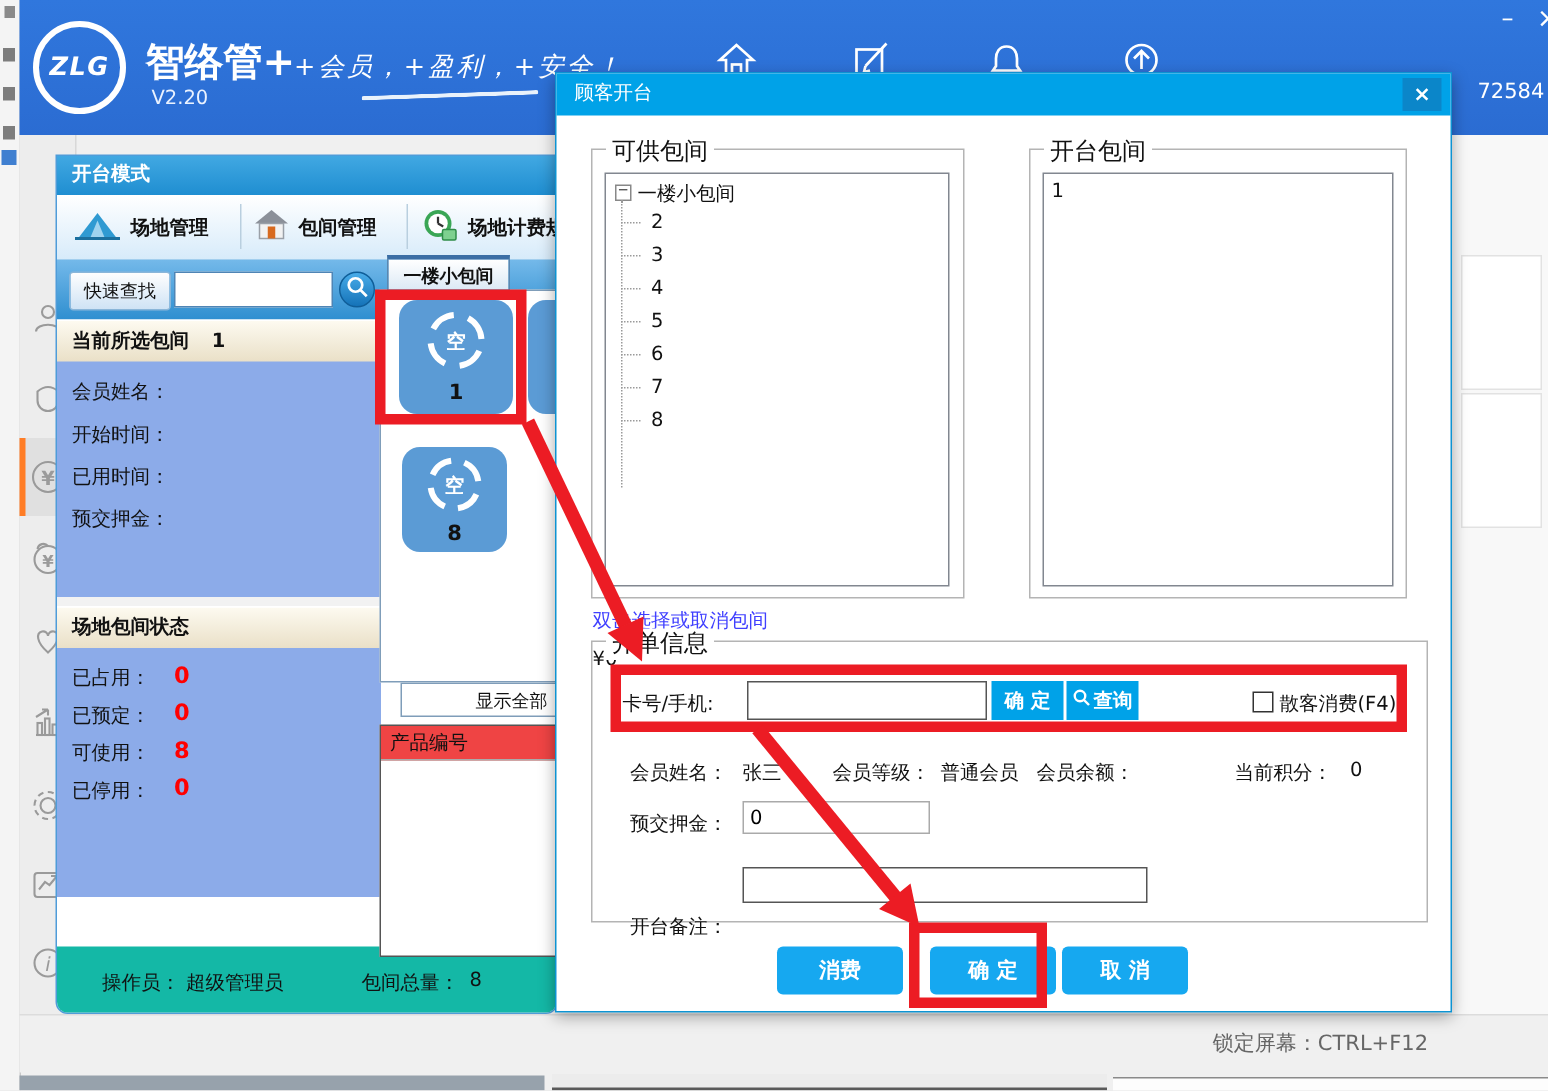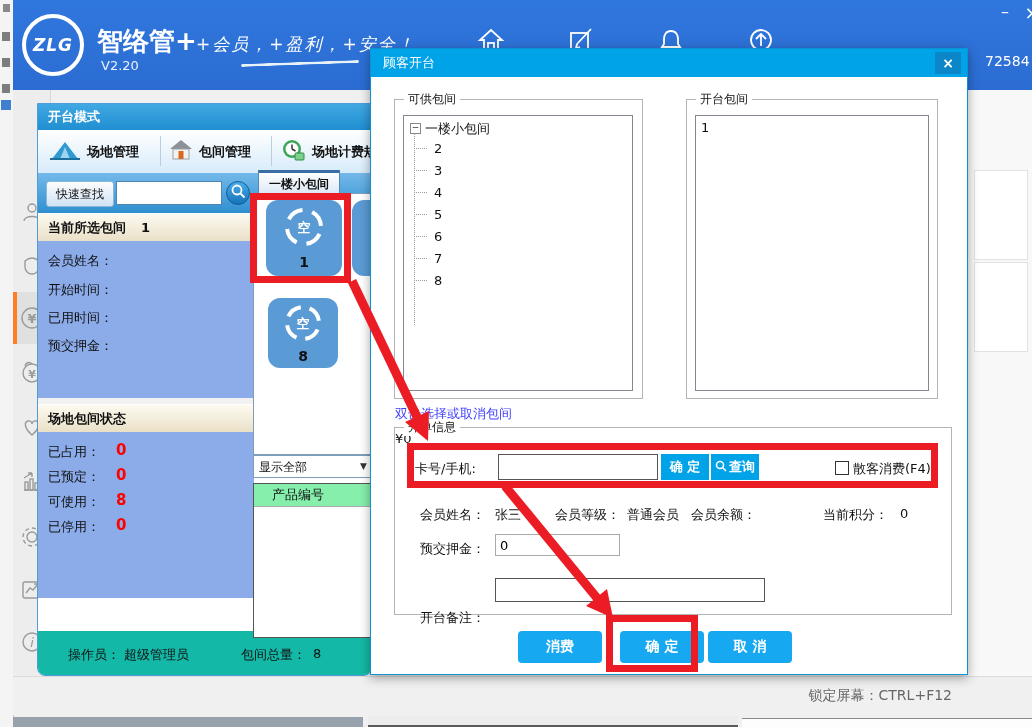--- a/index.html
+++ b/index.html
@@ -16,21 +16,21 @@
   
   #lpanel{left:37px;top:103px;width:335px;height:573px;background:#fff;border:1px solid #4f9cd9;border-radius:0 0 8px 8px;box-sizing:border-box;overflow:hidden;}
   .beige{background:linear-gradient(#fdfaf0,#e9dfc6);border-bottom:1px solid #cfc3a0;border-top:1px solid #fff;}
   .bluearea{background:#8cabe9;}
   .redv{color:#f00;font-weight:bold;font-size:15px;}
   
   .tile{background:#5b9bd5;border-radius:12px;}
   
   #dlg{left:370px;top:48px;width:598px;height:627px;background:#fff;border:1px solid #0d93d2;box-shadow:0 3px 10px rgba(0,0,0,.35);box-sizing:border-box;z-index:10;}
   .gb{border:1px solid #b4b4b4;}
-  .gblbl{position:absolute;top:-9px;left:9px;background:#fff;padding:0 4px;font-size:12px;color:#111;}
+  .gblbl{position:absolute;top:-9px;left:9px;background:#fff;padding:0 4px;font-size:16px;color:#111;}
   .sunken{border:1px solid #828790;background:#fff;box-sizing:border-box;}
   .bluebtn{background:#00a2e8;color:#fff;font-size:13px;font-weight:bold;display:flex;align-items:center;justify-content:center;cursor:pointer;}
   .bigbtn{background:#16a8f0;color:#fff;font-size:14px;font-weight:bold;border-radius:4px;display:flex;align-items:center;justify-content:center;cursor:pointer;}
   input{font-family:"DejaVu Sans",sans-serif;}
   .fld{border:1px solid #555;box-sizing:border-box;font-size:13px;padding:2px 4px;background:#fff;}
   
   .ann{border:7px solid #ec1c24;box-sizing:border-box;z-index:20;pointer-events:none;}
   #ovl{left:0;top:0;width:1032px;height:727px;z-index:21;pointer-events:none;}
   .treerow{font-size:13px;color:#111;white-space:nowrap;}
   .dots{border-left:1px dotted #9a9a9a;}
@@ -262,27 +262,27 @@
     <div class="abs tile" style="left:99px;top:32px;width:30px;height:76px;"></div>
 
     <div class="abs tile" style="left:15px;top:130px;width:70px;height:70px;cursor:pointer;">
       <svg class="abs" style="left:14px;top:4px;" width="42" height="42">
         <circle cx="21" cy="21" r="16" stroke="#fff" stroke-width="4" fill="none" stroke-dasharray="16 9" transform="rotate(24 21 21)"></circle>
         <text x="21" y="26" text-anchor="middle" font-size="13" fill="#fff" font-weight="bold">空</text>
       </svg>
       <div class="abs" style="left:0;top:50px;width:70px;text-align:center;font-size:14px;font-weight:bold;color:#111;">8</div>
     </div>
 
-    <div class="abs" style="left:0;top:287px;width:119px;height:23px;background:#fff;border:1px solid #7f9db9;box-sizing:border-box;cursor:pointer;">
+    <div class="abs" style="left:14px;top:287px;width:119px;height:23px;background:#fff;border:1px solid #7f9db9;box-sizing:border-box;cursor:pointer;padding-left:44px;">
       <span class="txt" style="font-size:12px;margin-left:5px;line-height:21px;">显示全部</span>
       <span style="position:absolute;right:4px;top:5px;font-size:9px;color:#333;">▼</span>
     </div>
 
     <div class="abs" style="left:0;top:315px;width:119px;height:155px;background:#fff;border:1px solid #555;box-sizing:border-box;">
-      <div style="height:22px;border-bottom:1px solid #aaa;background:#86efac;padding-left:12px;">
+      <div style="height:22px;border-bottom:1px solid #aaa;background:#ef4444;">
         <span class="txt" style="margin-left:6px;line-height:22px;">产品编号</span>
       </div>
     </div>
   </div>
 
   <div id="dlg" class="abs">
     <div class="abs" style="left:0;top:0;width:596px;height:28px;background:#00a2e8;">
       <span style="color:#fff;font-size:13px;margin-left:12px;line-height:28px;">顾客开台</span>
       <div style="position:absolute;right:6px;top:3px;width:26px;height:22px;background:#0b86c9;color:#fff;font-weight:bold;font-size:14px;text-align:center;line-height:22px;cursor:pointer;">
         <span>×</span>

